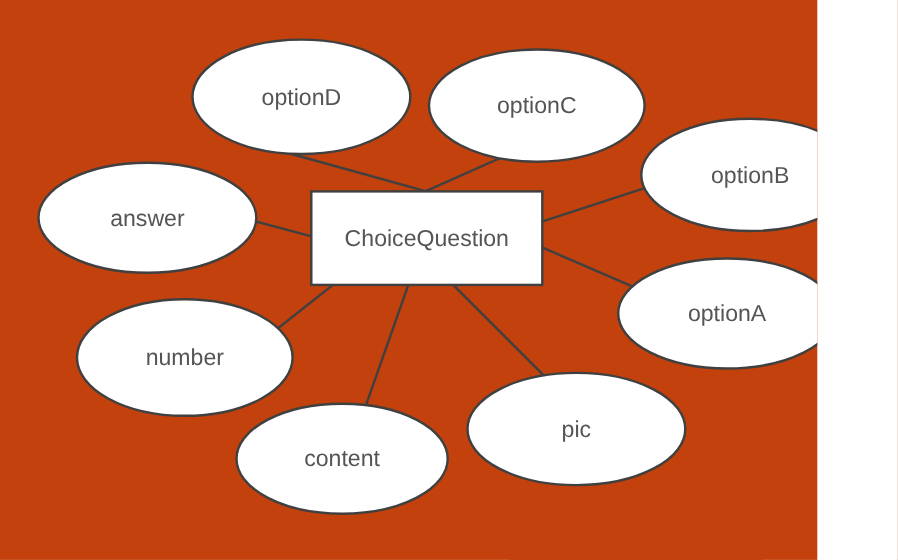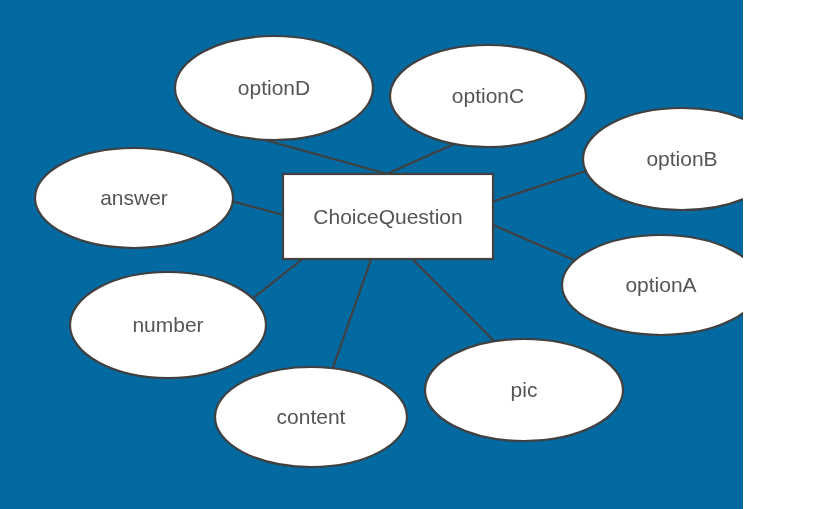--- a/index.html
+++ b/index.html
@@ -4,21 +4,21 @@
 <style>
   html, body {
     margin: 0;
     padding: 0;
     background: #ffffff;
   }
   .canvas {
     position: relative;
     width: 743px;
     height: 509px;
-    background: #0369a1;
+    background: #c2410c;
     overflow: hidden;
   }
   svg {
     display: block;
   }
   .connector {
     stroke: #404040;
     stroke-width: 2.2;
     fill: none;
   }

